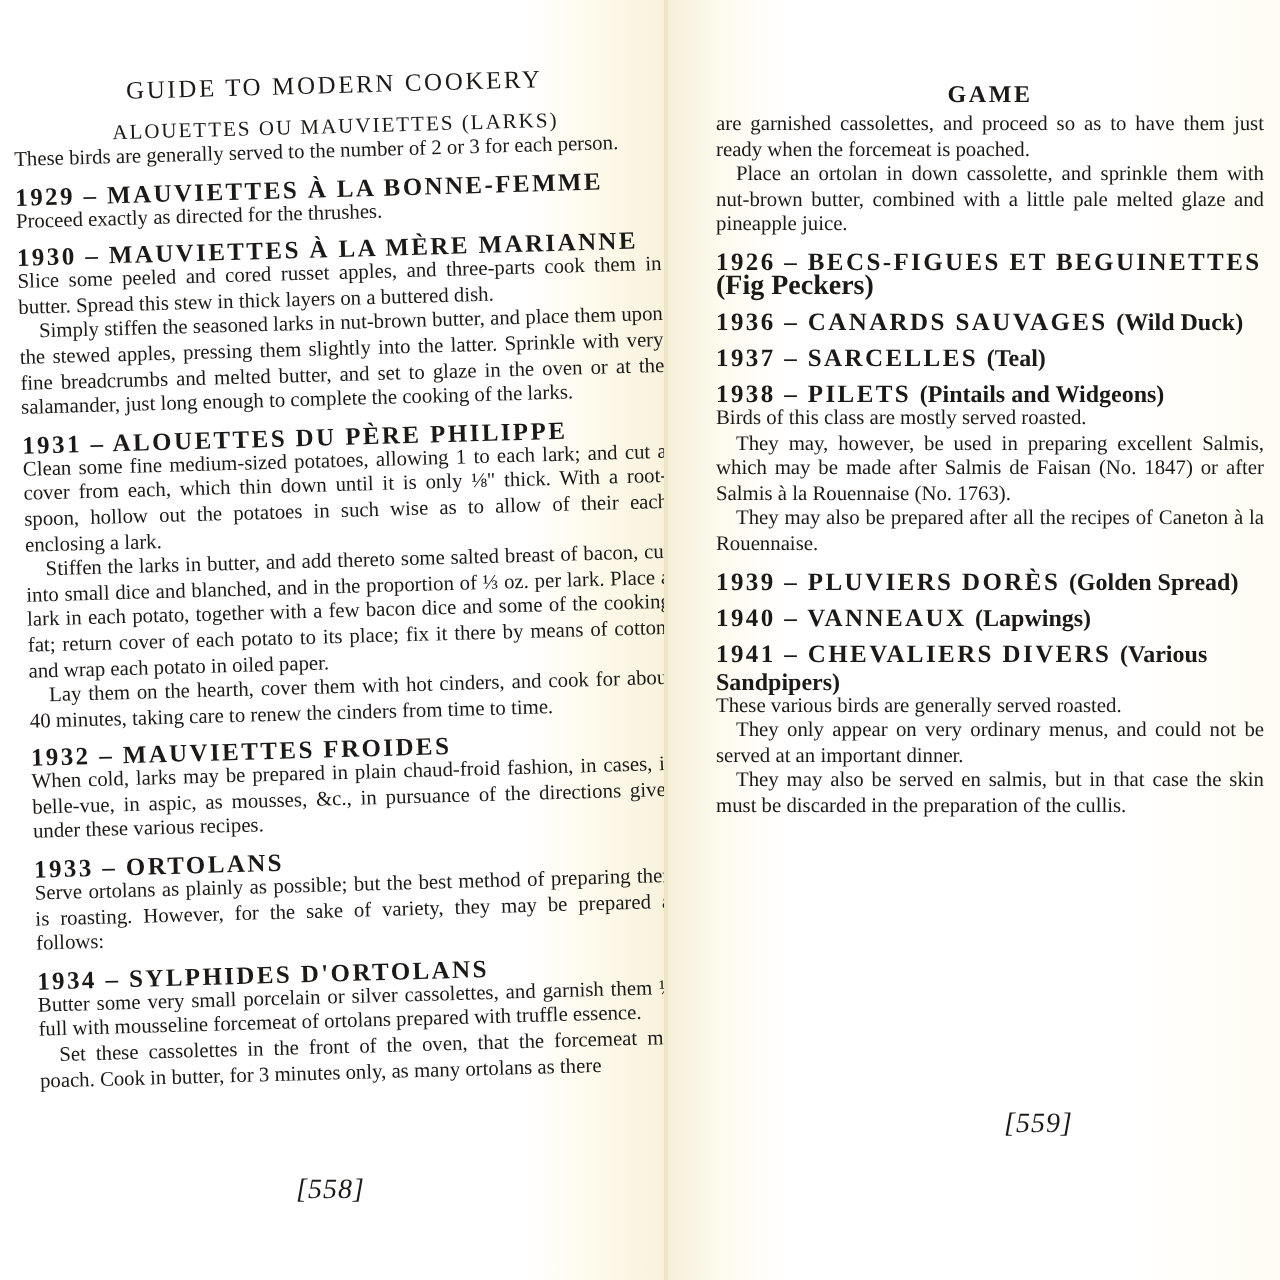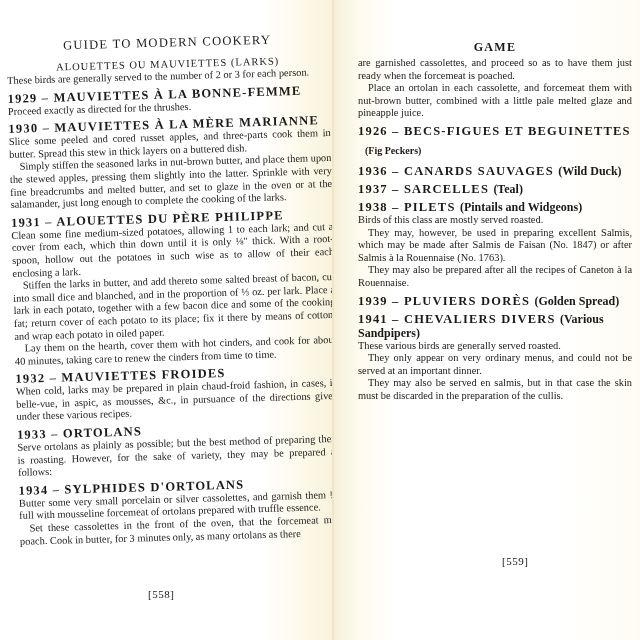--- a/index.html
+++ b/index.html
@@ -30,26 +30,26 @@
   .section-head {
     text-align:center; font-size:10.5px; letter-spacing:1px; margin:0 0 1px 0;
   }
   .recipe-title {
     font-size:12.5px; font-weight:bold; letter-spacing:1.2px;
     margin:4px 0 0 0; line-height:14px;
   }
   .recipe-title .sub {
     font-size:12px; letter-spacing:0; font-weight:bold;
   }
-  .sub-line { font-size:10px; font-weight:bold; margin:7px; line-height:12px; }
+  .sub-line { font-size:14px; font-weight:bold; margin:0; line-height:12px; }
   p {
     font-size:10.4px; line-height:12.6px; margin:0; text-align:justify;
   }
   p.indent { text-indent:10px; }
-  .folio { position:absolute; font-size:11px; letter-spacing:0.5px; }
+  .folio { position:absolute; font-size:14px; letter-spacing:0.5px;font-style:italic; }
   .folio-left { left:148px; top:588px; }
   .folio-right { left:168px; top:555px; }
   .tilt-left { transform:rotate(-1.6deg); transform-origin:0 0; }
 </style>
 </head>
 <body>
 
 <div class="spread">
 
   <div class="page page-left">
@@ -81,36 +81,37 @@
       <p class="indent">Set these cassolettes in the front of the oven, that the forcemeat may poach. Cook in butter, for 3 minutes only, as many ortolans as there</p>
     </div>
     <div class="folio folio-left">[558]</div>
   </div>
 
   <div class="gutter"></div>
 
   <div class="page page-right">
     <div class="running-head">GAME</div>
     <p>are garnished cassolettes, and proceed so as to have them just ready when the forcemeat is poached.</p>
-    <p class="indent">Place an ortolan in each cassolette, and forcemeat them with nut-brown butter, combined with a little pale melted glaze and pineapple juice.</p>
+    <p class="indent">Place an ortolan in down cassolette, and sprinkle them with nut-brown butter, combined with a little pale melted glaze and pineapple juice.</p>
 
     <div class="recipe-title">1926 – BECS-FIGUES ET BEGUINETTES</div>
     <div class="sub-line">(Fig Peckers)</div>
 
     <div class="recipe-title"><span>1936 – CANARDS SAUVAGES</span> <span class="sub">(Wild Duck)</span></div>
 
     <div class="recipe-title"><span>1937 – SARCELLES</span> <span class="sub">(Teal)</span></div>
 
     <div class="recipe-title"><span>1938 – PILETS</span> <span class="sub">(Pintails and Widgeons)</span></div>
     <p>Birds of this class are mostly served roasted.</p>
     <p class="indent">They may, however, be used in preparing excellent Salmis, which may be made after Salmis de Faisan (No. 1847) or after Salmis à la Rouennaise (No. 1763).</p>
     <p class="indent">They may also be prepared after all the recipes of Caneton à la Rouennaise.</p>
 
     <div class="recipe-title"><span>1939 – PLUVIERS DORÈS</span> <span class="sub">(Golden Spread)</span></div>
 
+    <div class="recipe-title"><span>1940 – VANNEAUX</span> <span class="sub">(Lapwings)</span></div>
 
     <div class="recipe-title"><span>1941 – CHEVALIERS DIVERS</span> <span class="sub">(Various Sandpipers)</span></div>
     <p>These various birds are generally served roasted.</p>
     <p class="indent">They only appear on very ordinary menus, and could not be served at an important dinner.</p>
     <p class="indent">They may also be served en salmis, but in that case the skin must be discarded in the preparation of the cullis.</p>
 
     <div class="folio folio-right">[559]</div>
   </div>
 
 </div>

